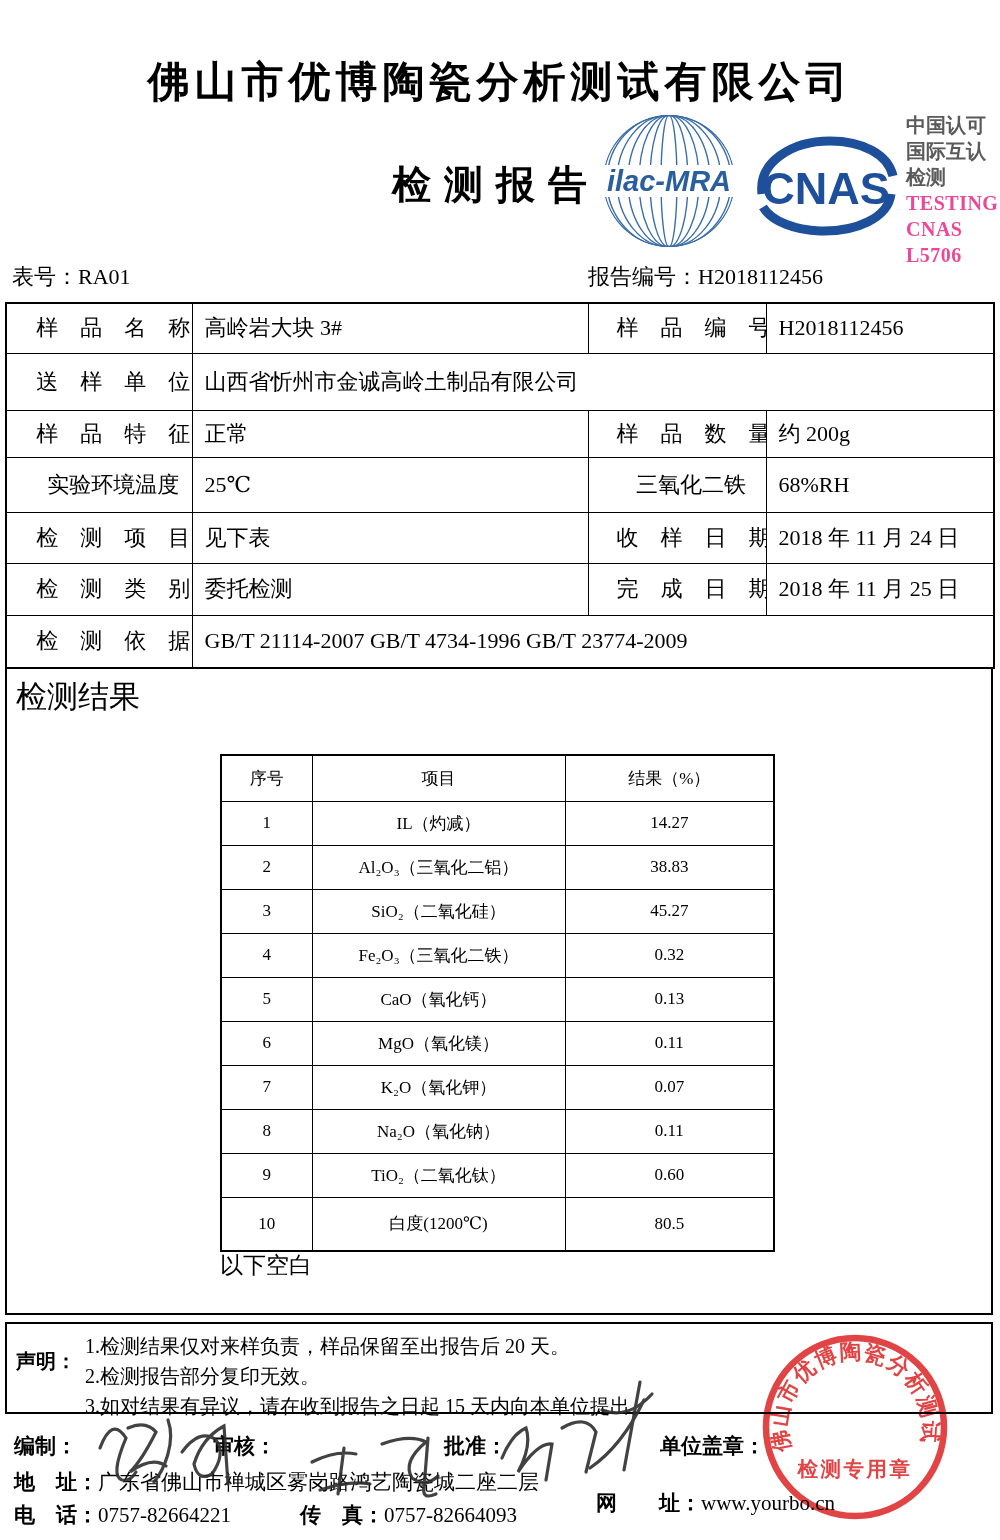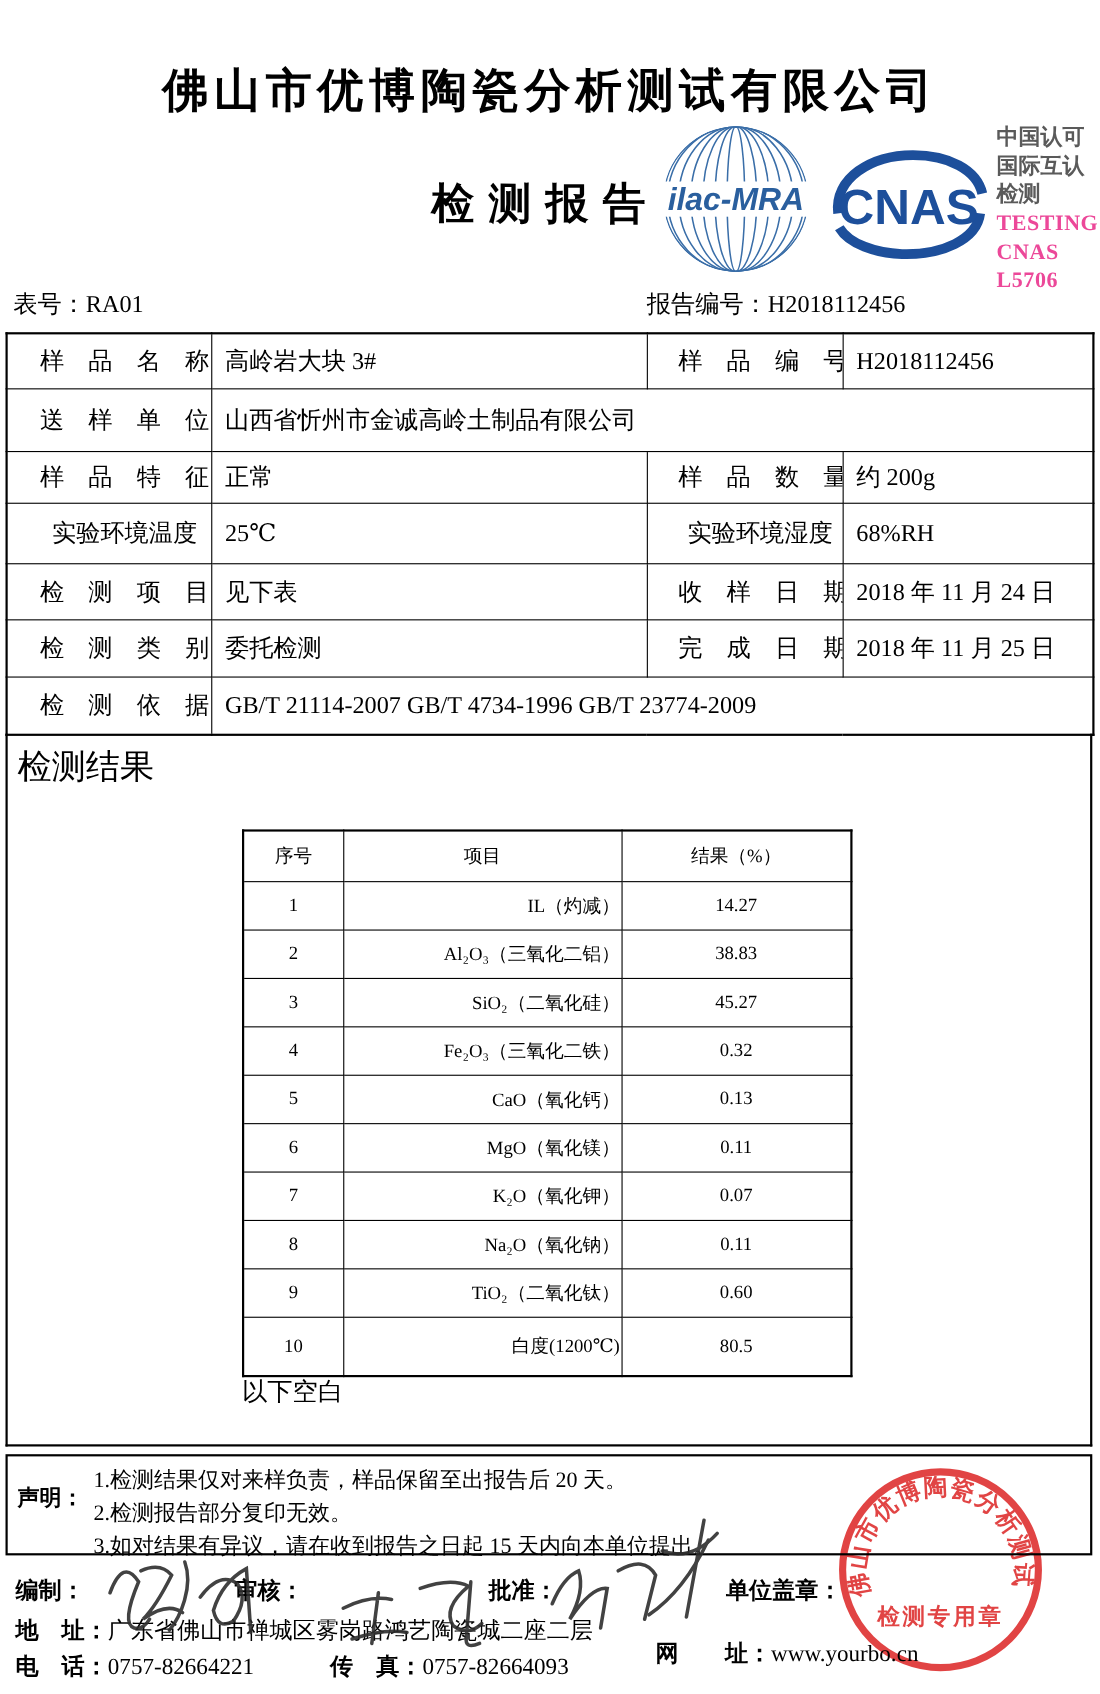--- a/index.html
+++ b/index.html
@@ -18,21 +18,21 @@
               border:2.5px solid #000;font-size:22px;}
   .info-table td{border:1.5px solid #000;padding:0;overflow:hidden;}
   .info-table td.lab{text-align:center;white-space:nowrap;padding-left:28px;}
   .info-table td.val{padding-left:12px;text-align:left;}
   .results-box{left:5px;top:667px;width:988px;height:648px;border:2.5px solid #000;border-top:none;box-sizing:border-box;}
   .results-label{left:16px;top:676px;font-size:31px;}
   .results-table{position:absolute;left:220px;top:754px;width:553px;table-layout:fixed;
                  border:2.5px solid #000;font-size:17px;}
   .results-table td,.results-table th{border:1.5px solid #000;font-weight:normal;}
   .results-table .c{text-align:center;}
-  .results-table .item{text-align:right;}
+  .results-table .item{text-align:center;}
   .below-blank{left:220px;top:1250px;font-size:23px;}
   .statement-box{left:5px;top:1322px;width:988px;height:92px;border:2px solid #000;box-sizing:border-box;font-size:20px;}
   .statement-label{position:absolute;left:9px;top:24px;font-weight:bold;}
   .statement-lines{position:absolute;left:78px;top:7px;line-height:30px;}
   .foot{font-size:21px;white-space:nowrap;}
   .foot b{font-weight:bold;}
   .sig-svg,.seal-svg{pointer-events:none;}
   .seal-svg{mix-blend-mode:multiply;}
 </style>
 </head>
@@ -103,21 +103,21 @@
     </tr>
     <tr style="height:47px">
       <td class="lab">样　品　特　征</td>
       <td class="val">正常</td>
       <td class="lab">样　品　数　量</td>
       <td class="val">约 200g</td>
     </tr>
     <tr style="height:55px">
       <td class="lab">实验环境温度</td>
       <td class="val">25℃</td>
-      <td class="lab">实验环境湿度</td>
+      <td class="lab">三氧化二铁</td>
       <td class="val">68%RH</td>
     </tr>
     <tr style="height:51px">
       <td class="lab">检　测　项　目</td>
       <td class="val">见下表</td>
       <td class="lab">收　样　日　期</td>
       <td class="val">2018 年 11 月 24 日</td>
     </tr>
     <tr style="height:52px">
       <td class="lab">检　测　类　别</td>

